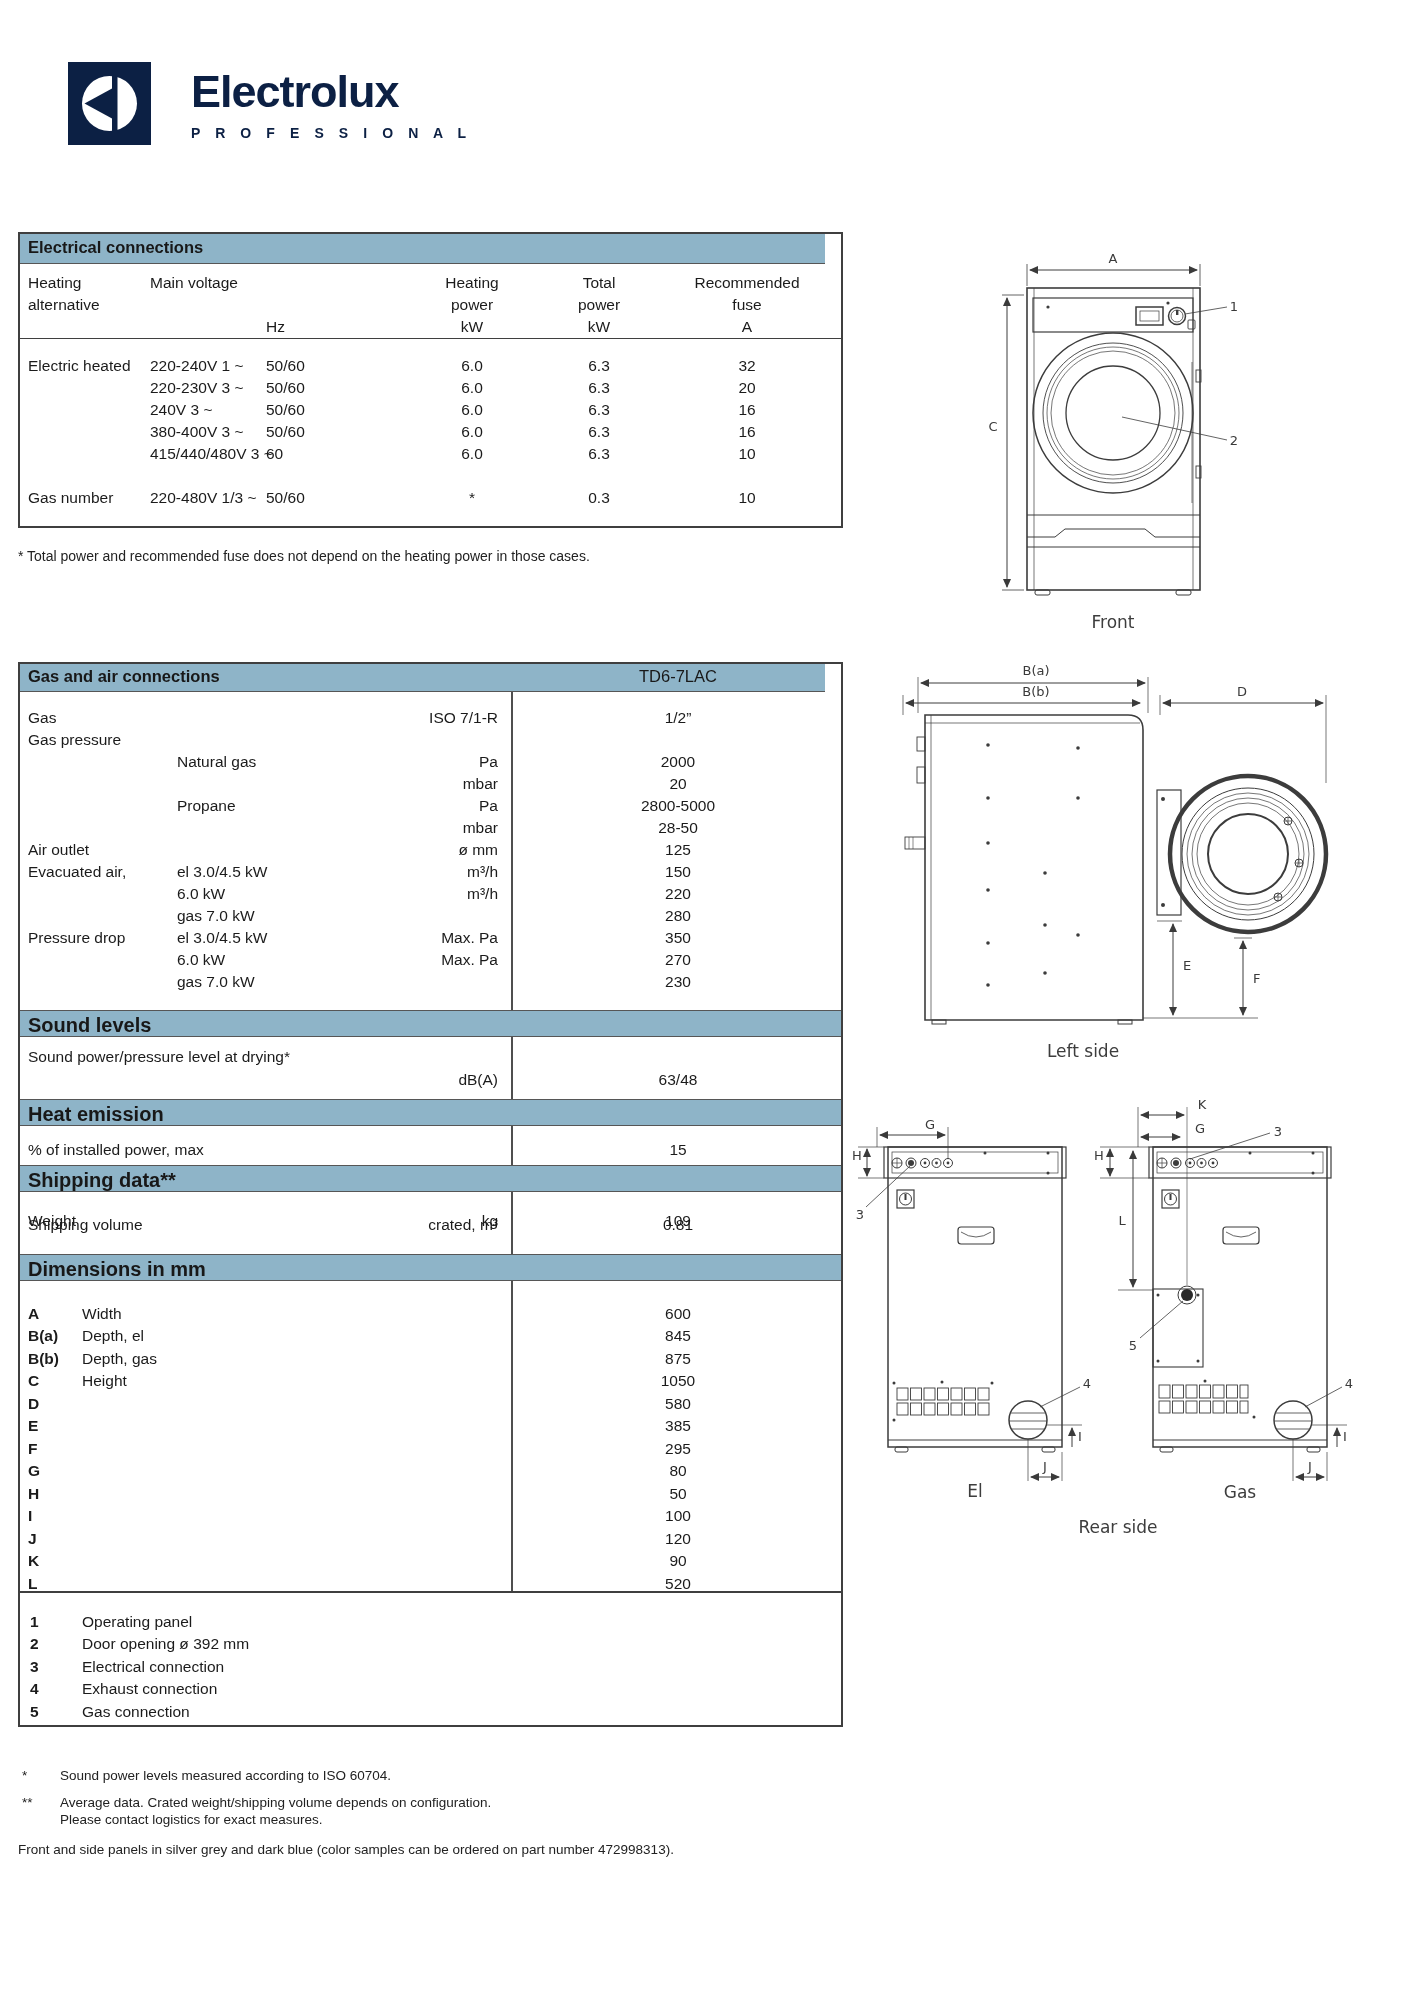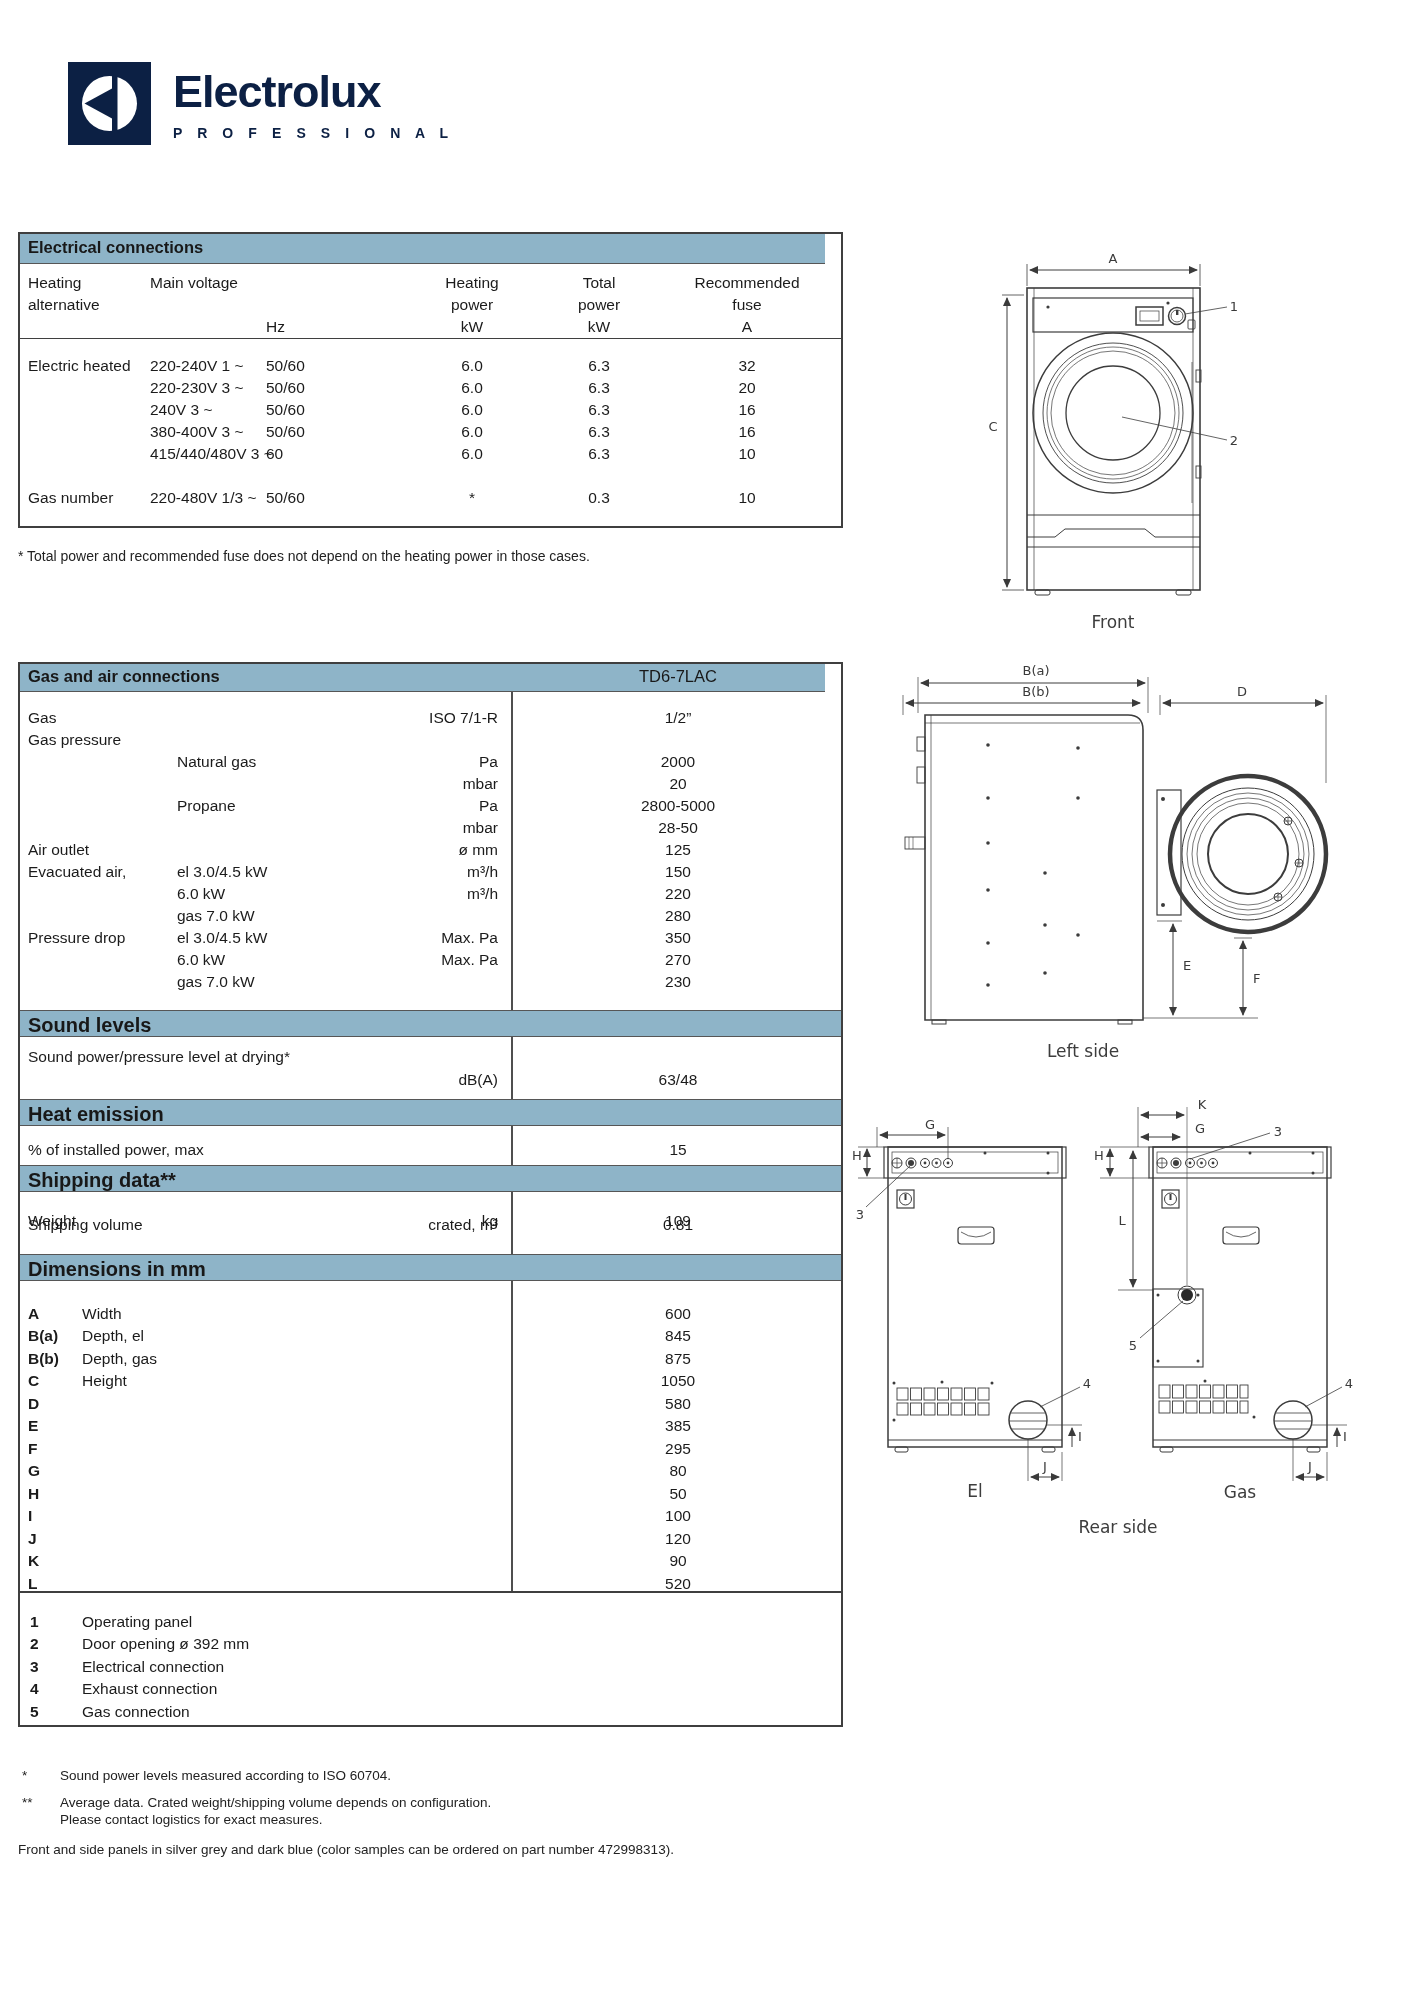--- a/index.html
+++ b/index.html
@@ -1,20 +1,20 @@
 <!DOCTYPE html>
 <html><head>
 <meta charset="utf-8">
 <style>
   html,body{margin:0;padding:0;background:#ffffff;}
   .page{position:relative;width:1414px;height:2000px;background:#fff;overflow:hidden;
         font-family:"Liberation Sans",sans-serif;color:#1b1b1b;}
   .abs{position:absolute;}
   
-  .logo{position:absolute;left:68px;top:62px;display:flex;align-items:flex-start;gap:22px;}
+  .logo{position:absolute;left:68px;top:62px;display:flex;align-items:flex-start;gap:40px;}
   .logo-text{display:flex;flex-direction:column;}
   .brand{font-size:45px;font-weight:bold;color:#0c2044;letter-spacing:-1px;line-height:60px;}
   .brand-sub{font-size:14px;font-weight:600;color:#0c2044;letter-spacing:5.6px;margin-top:3px;}
   
   .spec-table{position:absolute;border:2px solid #3f3f3f;background:#fff;box-sizing:border-box;}
   .tbar{position:absolute;left:0;right:16px;top:0;height:30px;background:#8eb4c8;border-bottom:1px solid #565656;box-sizing:border-box;}
   .tbar-label{position:absolute;left:8px;top:4px;font-size:16.5px;font-weight:bold;color:#181818;}
   .bar{position:absolute;left:0;right:0;height:27px;background:#8eb4c8;border-top:1px solid #565656;border-bottom:1px solid #565656;box-sizing:border-box;}
   .bar-label{position:absolute;left:8px;top:3px;font-size:20px;font-weight:bold;color:#181818;}
   .t-row{position:absolute;left:0;right:0;height:20px;font-size:15.5px;white-space:nowrap;}

